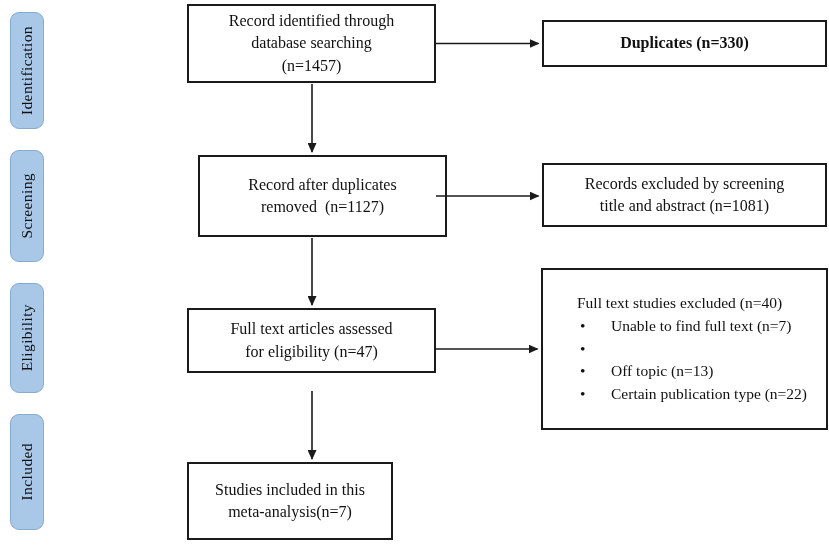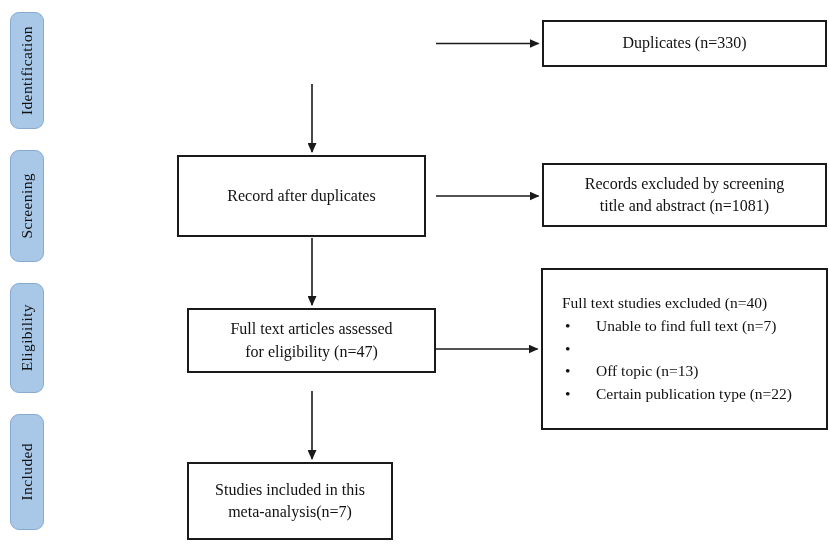--- a/index.html
+++ b/index.html
@@ -47,31 +47,31 @@
     flex-direction: column;
     align-items: center;
     justify-content: center;
     text-align: center;
     font-size: 16px;
     line-height: 1.38;
   }
   .box-line { white-space: pre-wrap; }
 
   .box-identified { left: 187px; top: 4px;   width: 249px; height: 79px; }
-  .box-deduped    { left: 177px; top: 155px; width: 249px; height: 82px; }
+  .box-deduped    { left: 198px; top: 155px; width: 249px; height: 82px; }
   .box-fulltext   { left: 187px; top: 308px; width: 249px; height: 65px; }
   .box-included   { left: 187px; top: 462px; width: 206px; height: 78px; }
 
-  .box-duplicates { left: 542px; top: 20px;  width: 285px; height: 47px; }
+  .box-duplicates { left: 542px; top: 20px;  width: 285px; height: 47px; font-weight: bold; }
   .box-screened   { left: 542px; top: 163px; width: 285px; height: 64px; }
   .box-excluded   {
     left: 541px; top: 268px; width: 287px; height: 162px;
     align-items: flex-start;
     text-align: left;
-    padding: 8px 6px 8px 19px;
+    padding: 8px 6px 8px 34px;
     font-size: 15.5px;
     line-height: 1.47;
   }
   .bullet-row { display: flex; align-items: baseline; }
   .bullet-glyph { width: 31px; flex: none; padding-left: 3px; }
 
   
   .arrows {
     position: absolute;
     left: 0; top: 0;
@@ -92,23 +92,29 @@
   <div class="stage stage-screening">
     <span class="stage-text">Screening</span>
   </div>
   <div class="stage stage-eligibility">
     <span class="stage-text">Eligibility</span>
   </div>
   <div class="stage stage-included">
     <span class="stage-text">Included</span>
   </div>
 
+  <div class="fbox box-identified">
+    <div class="box-line">Record identified through</div>
+    <div class="box-line">database searching</div>
+    <div class="box-line">(n=1457)</div>
+  </div>
 
   <div class="fbox box-deduped">
     <div class="box-line">Record after duplicates</div>
+    <div class="box-line">removed  (n=1127)</div>
   </div>
 
   <div class="fbox box-fulltext">
     <div class="box-line">Full text articles assessed</div>
     <div class="box-line">for eligibility (n=47)</div>
   </div>
 
   <div class="fbox box-included">
     <div class="box-line">Studies included in this</div>
     <div class="box-line">meta-analysis(n=7)</div>

